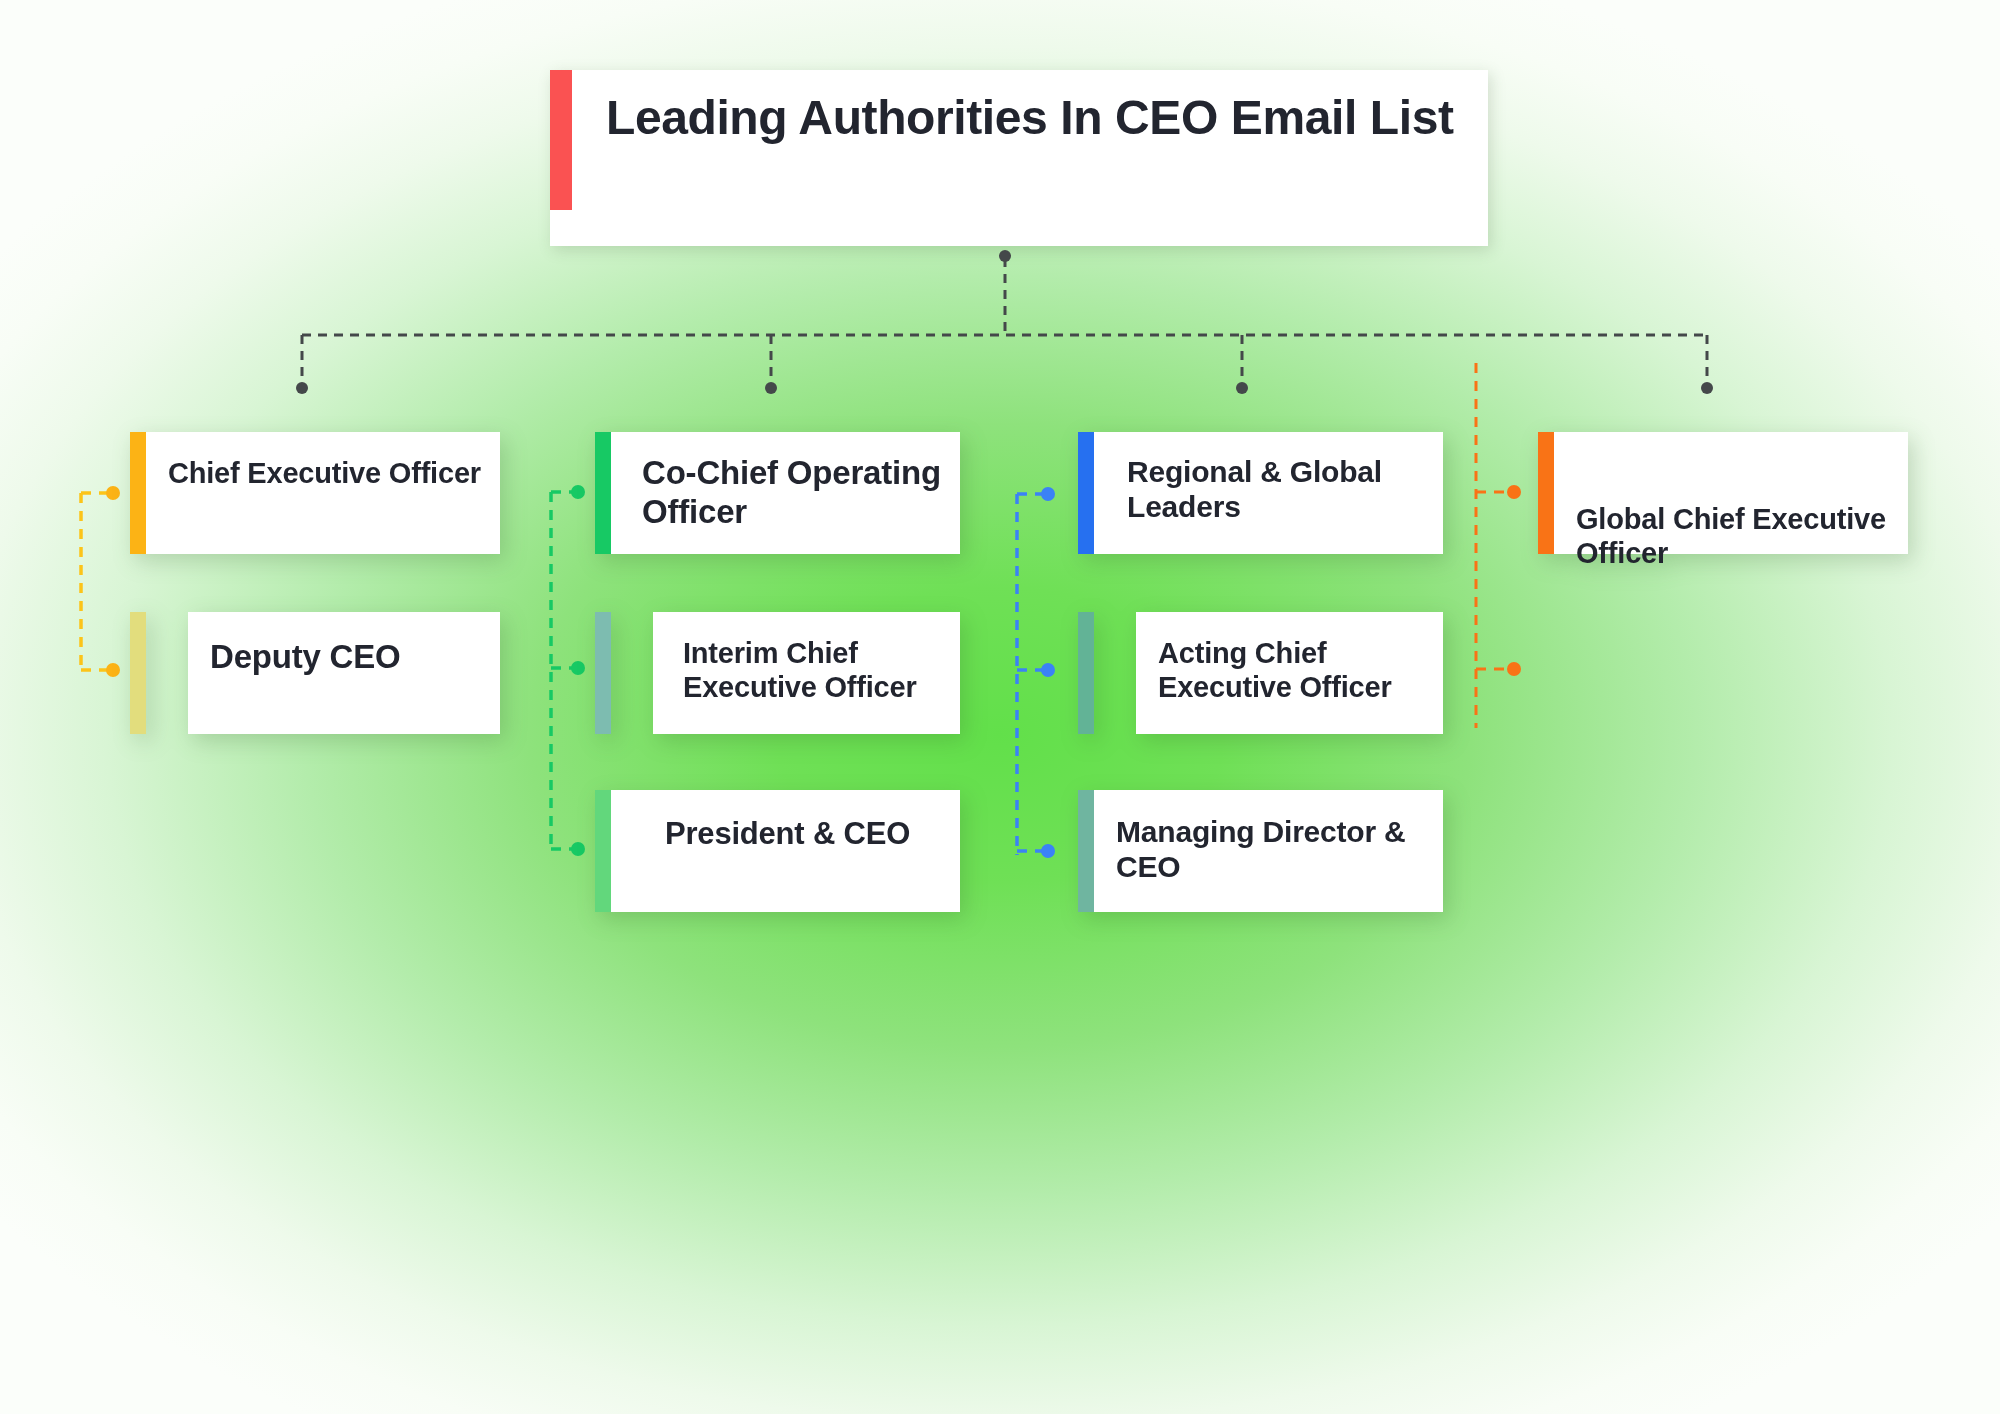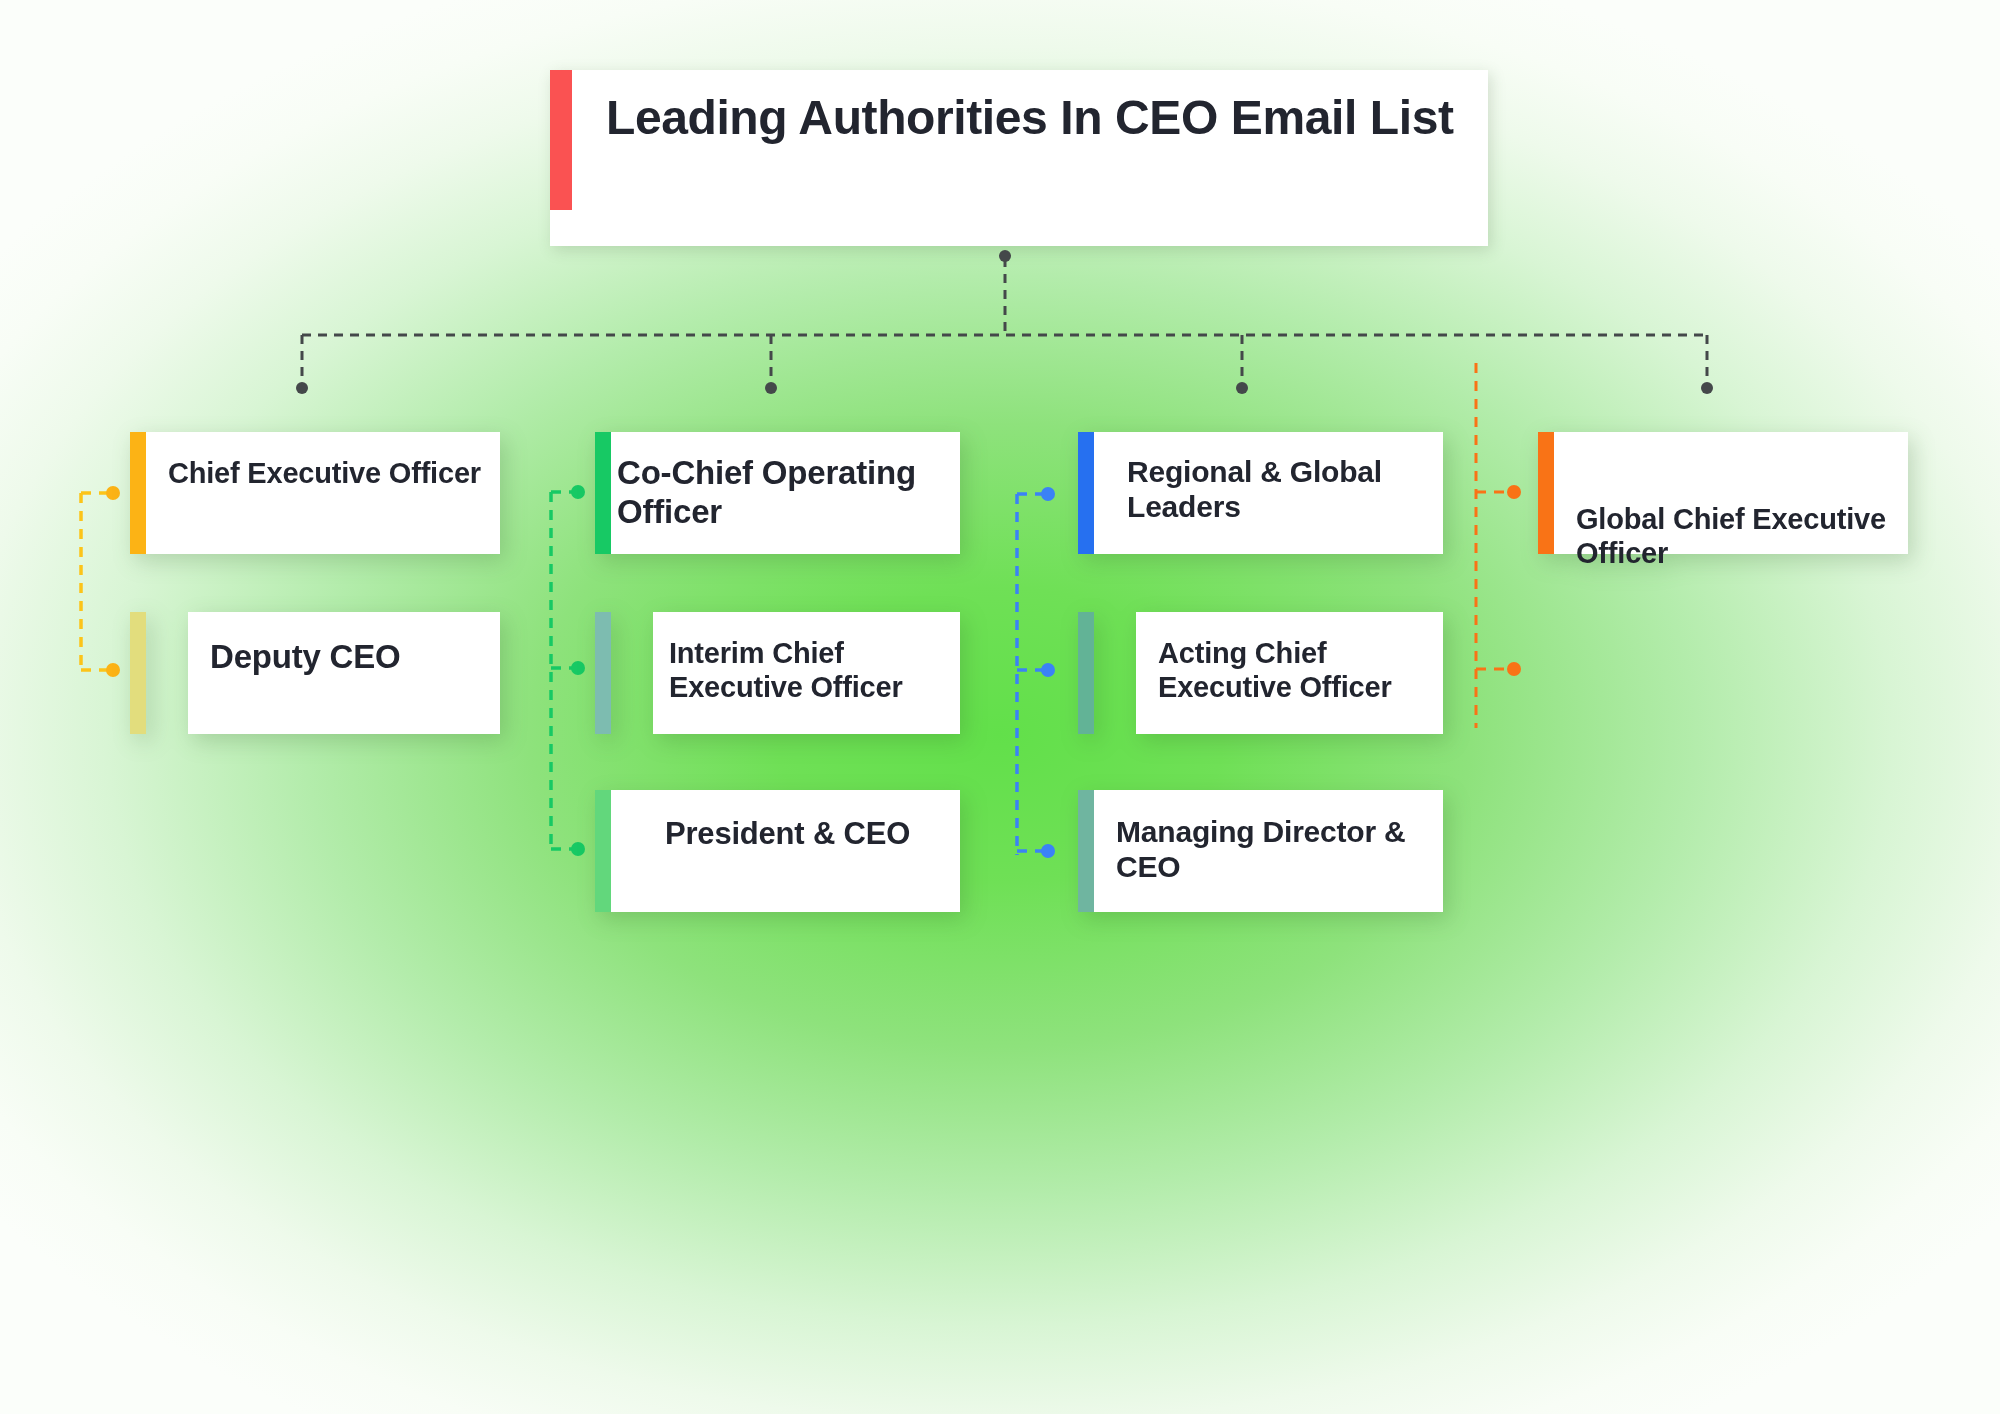--- a/index.html
+++ b/index.html
@@ -98,22 +98,22 @@
   .col3 { left: 1078px; width: 365px; }
   .col4 { left: 1538px; width: 370px; }
 
   .r1 { top: 432px; height: 122px; }
   .r2 { top: 612px; height: 122px; gap: 42px; }
   .r3 { top: 790px; height: 122px; }
 
   .c1r1 .card-label { padding: 25px 0 0 22px; font-size: 29px; }
   .c1r2 .card-label { padding: 26px 0 0 22px; font-size: 33px; }
 
-  .c2r1 .card-label { padding: 22px 0 0 6px; font-size: 33px; }
-  .c2r2 .card-label { padding: 25px 0 0 16px; font-size: 29px; }
+  .c2r1 .card-label { padding: 22px 0 0 31px; font-size: 33px; }
+  .c2r2 .card-label { padding: 25px 0 0 30px; font-size: 29px; }
   .c2r3 .card-label { padding: 26px 0 0 22px; font-size: 31px; margin-left: 32px; }
 
   .c3r1 .card-label { padding: 22px 0 0 33px; font-size: 30px; }
   .c3r2 .card-label { padding: 25px 12px 0 22px; font-size: 29px; }
   .c3r3 .card-label { padding: 24px 0 0 22px; font-size: 30px; }
 
   .c4r1 .card-label { padding: 25px 0 0 22px; font-size: 29px; margin-top: 46px; }
   .c4r2 .card-label { padding: 26px 0 0 22px; font-size: 31px; }
 </style>
 </head>

